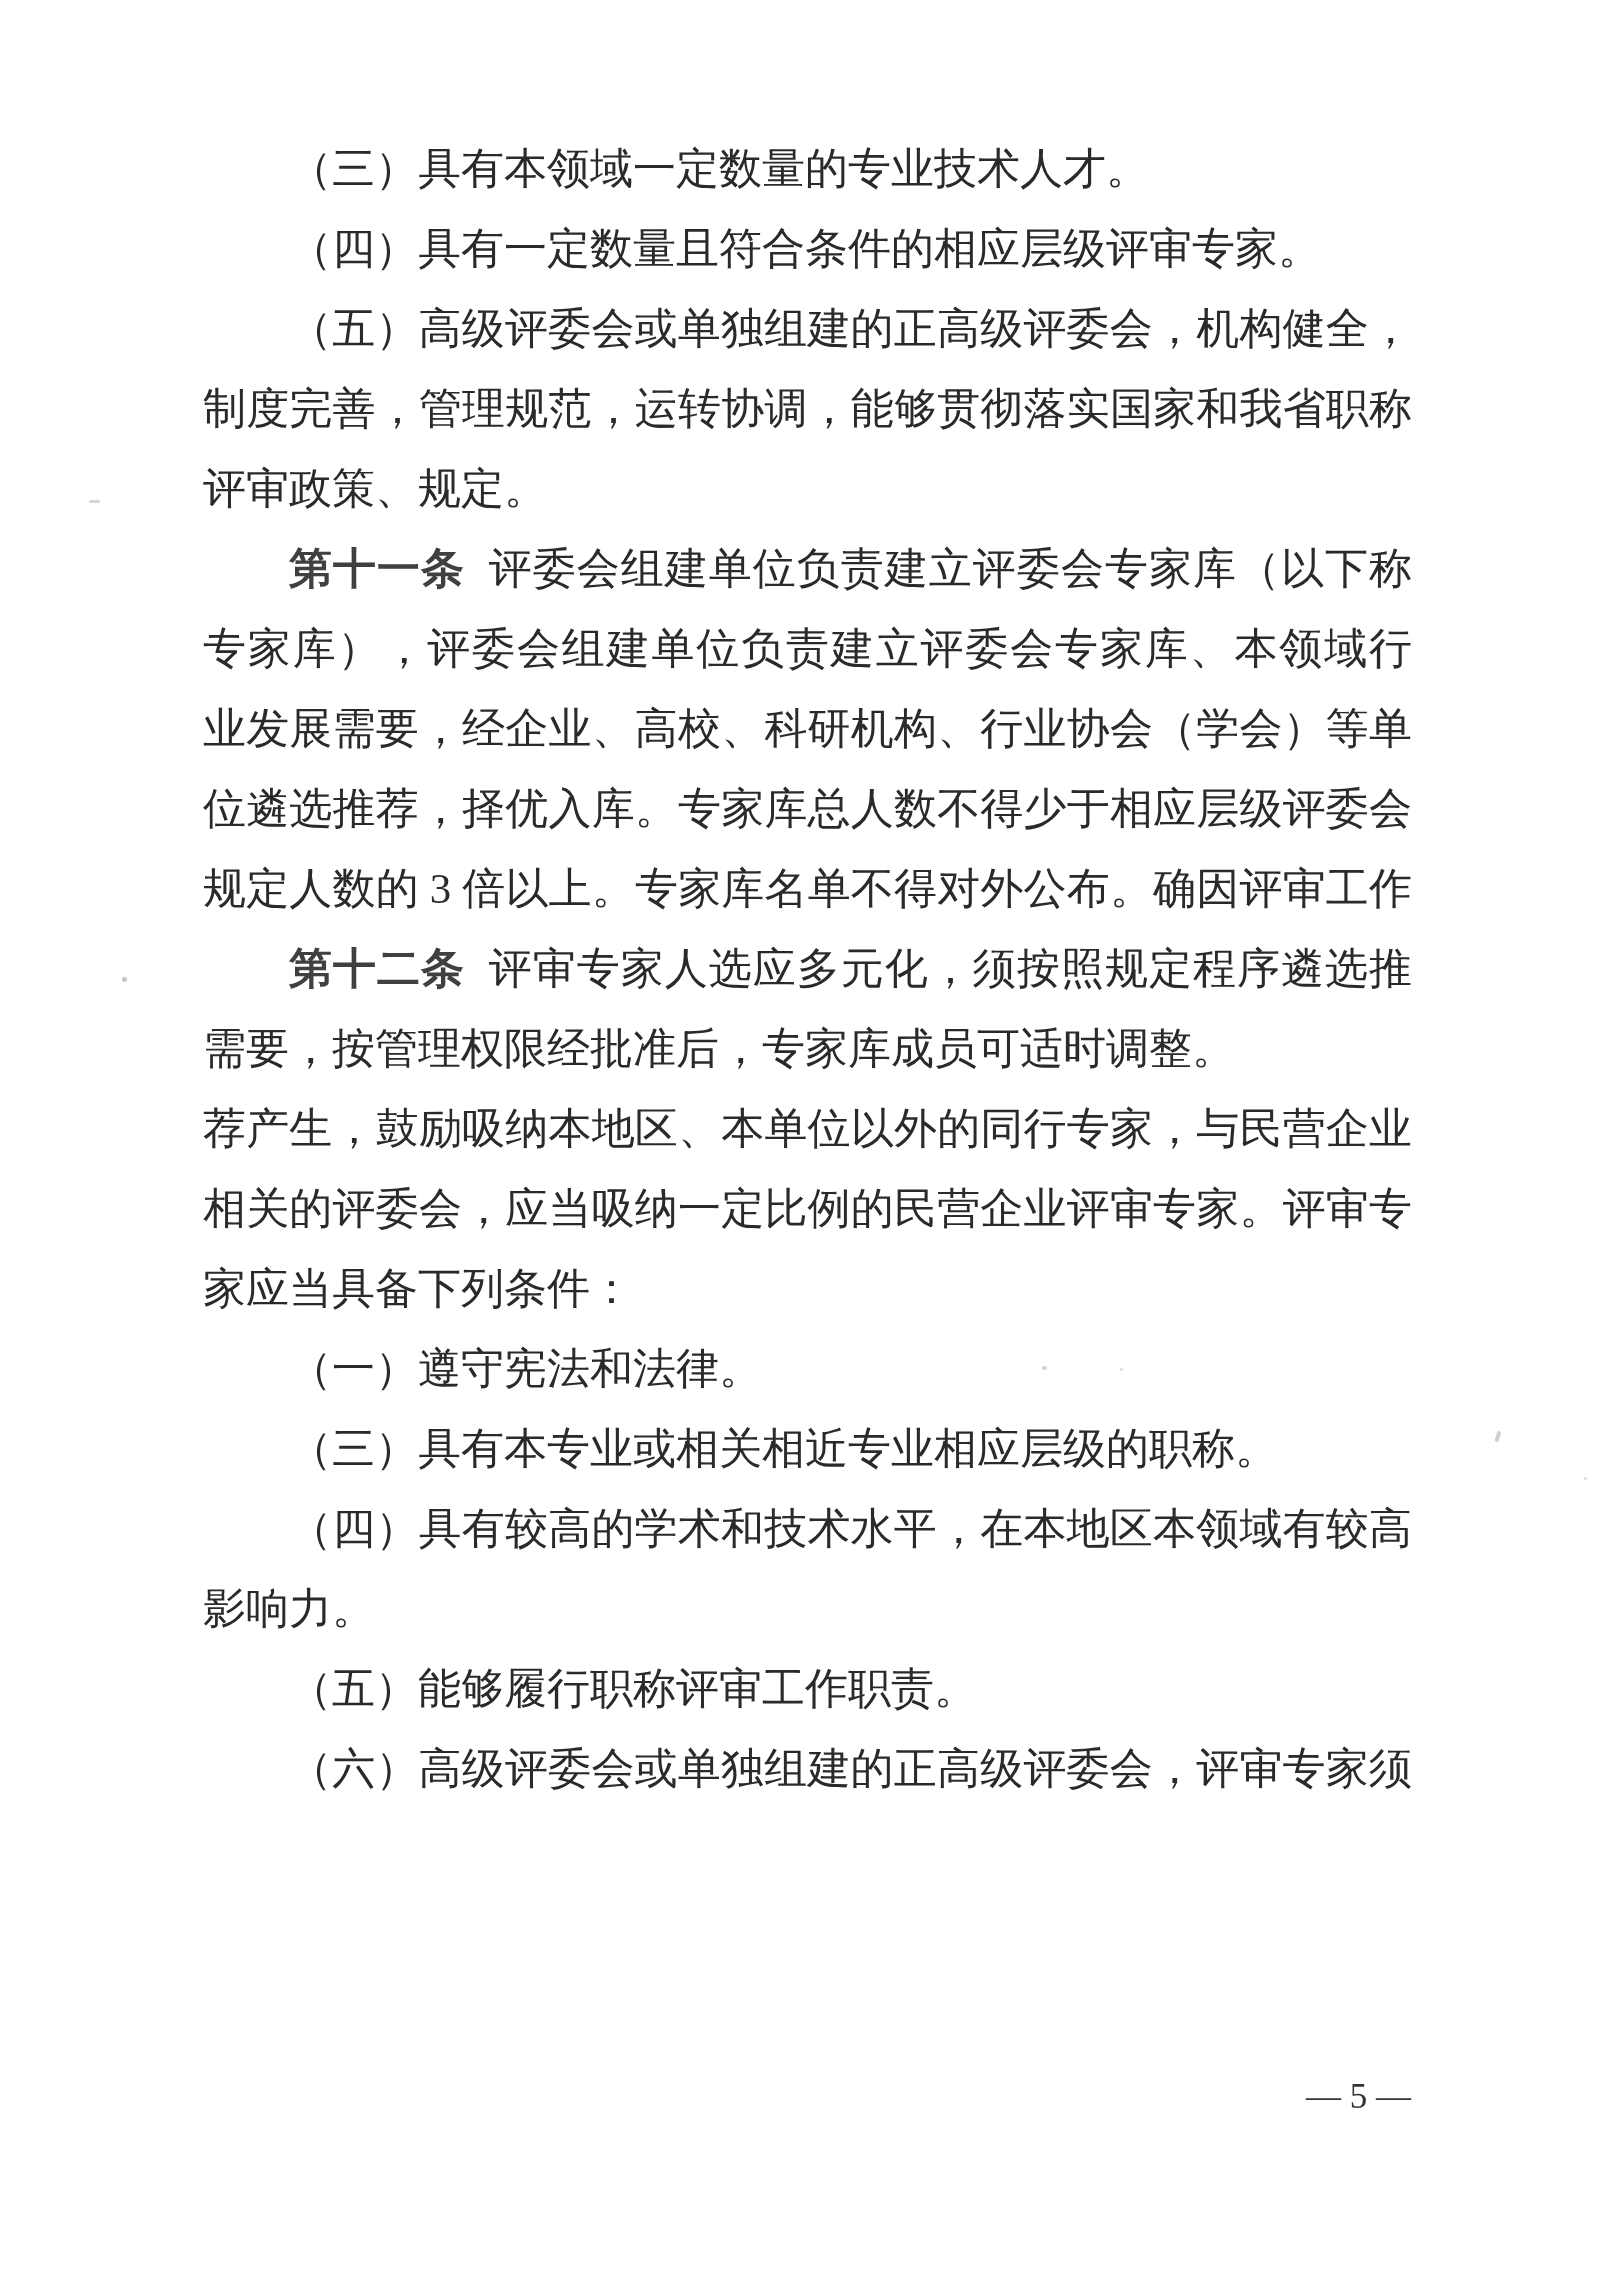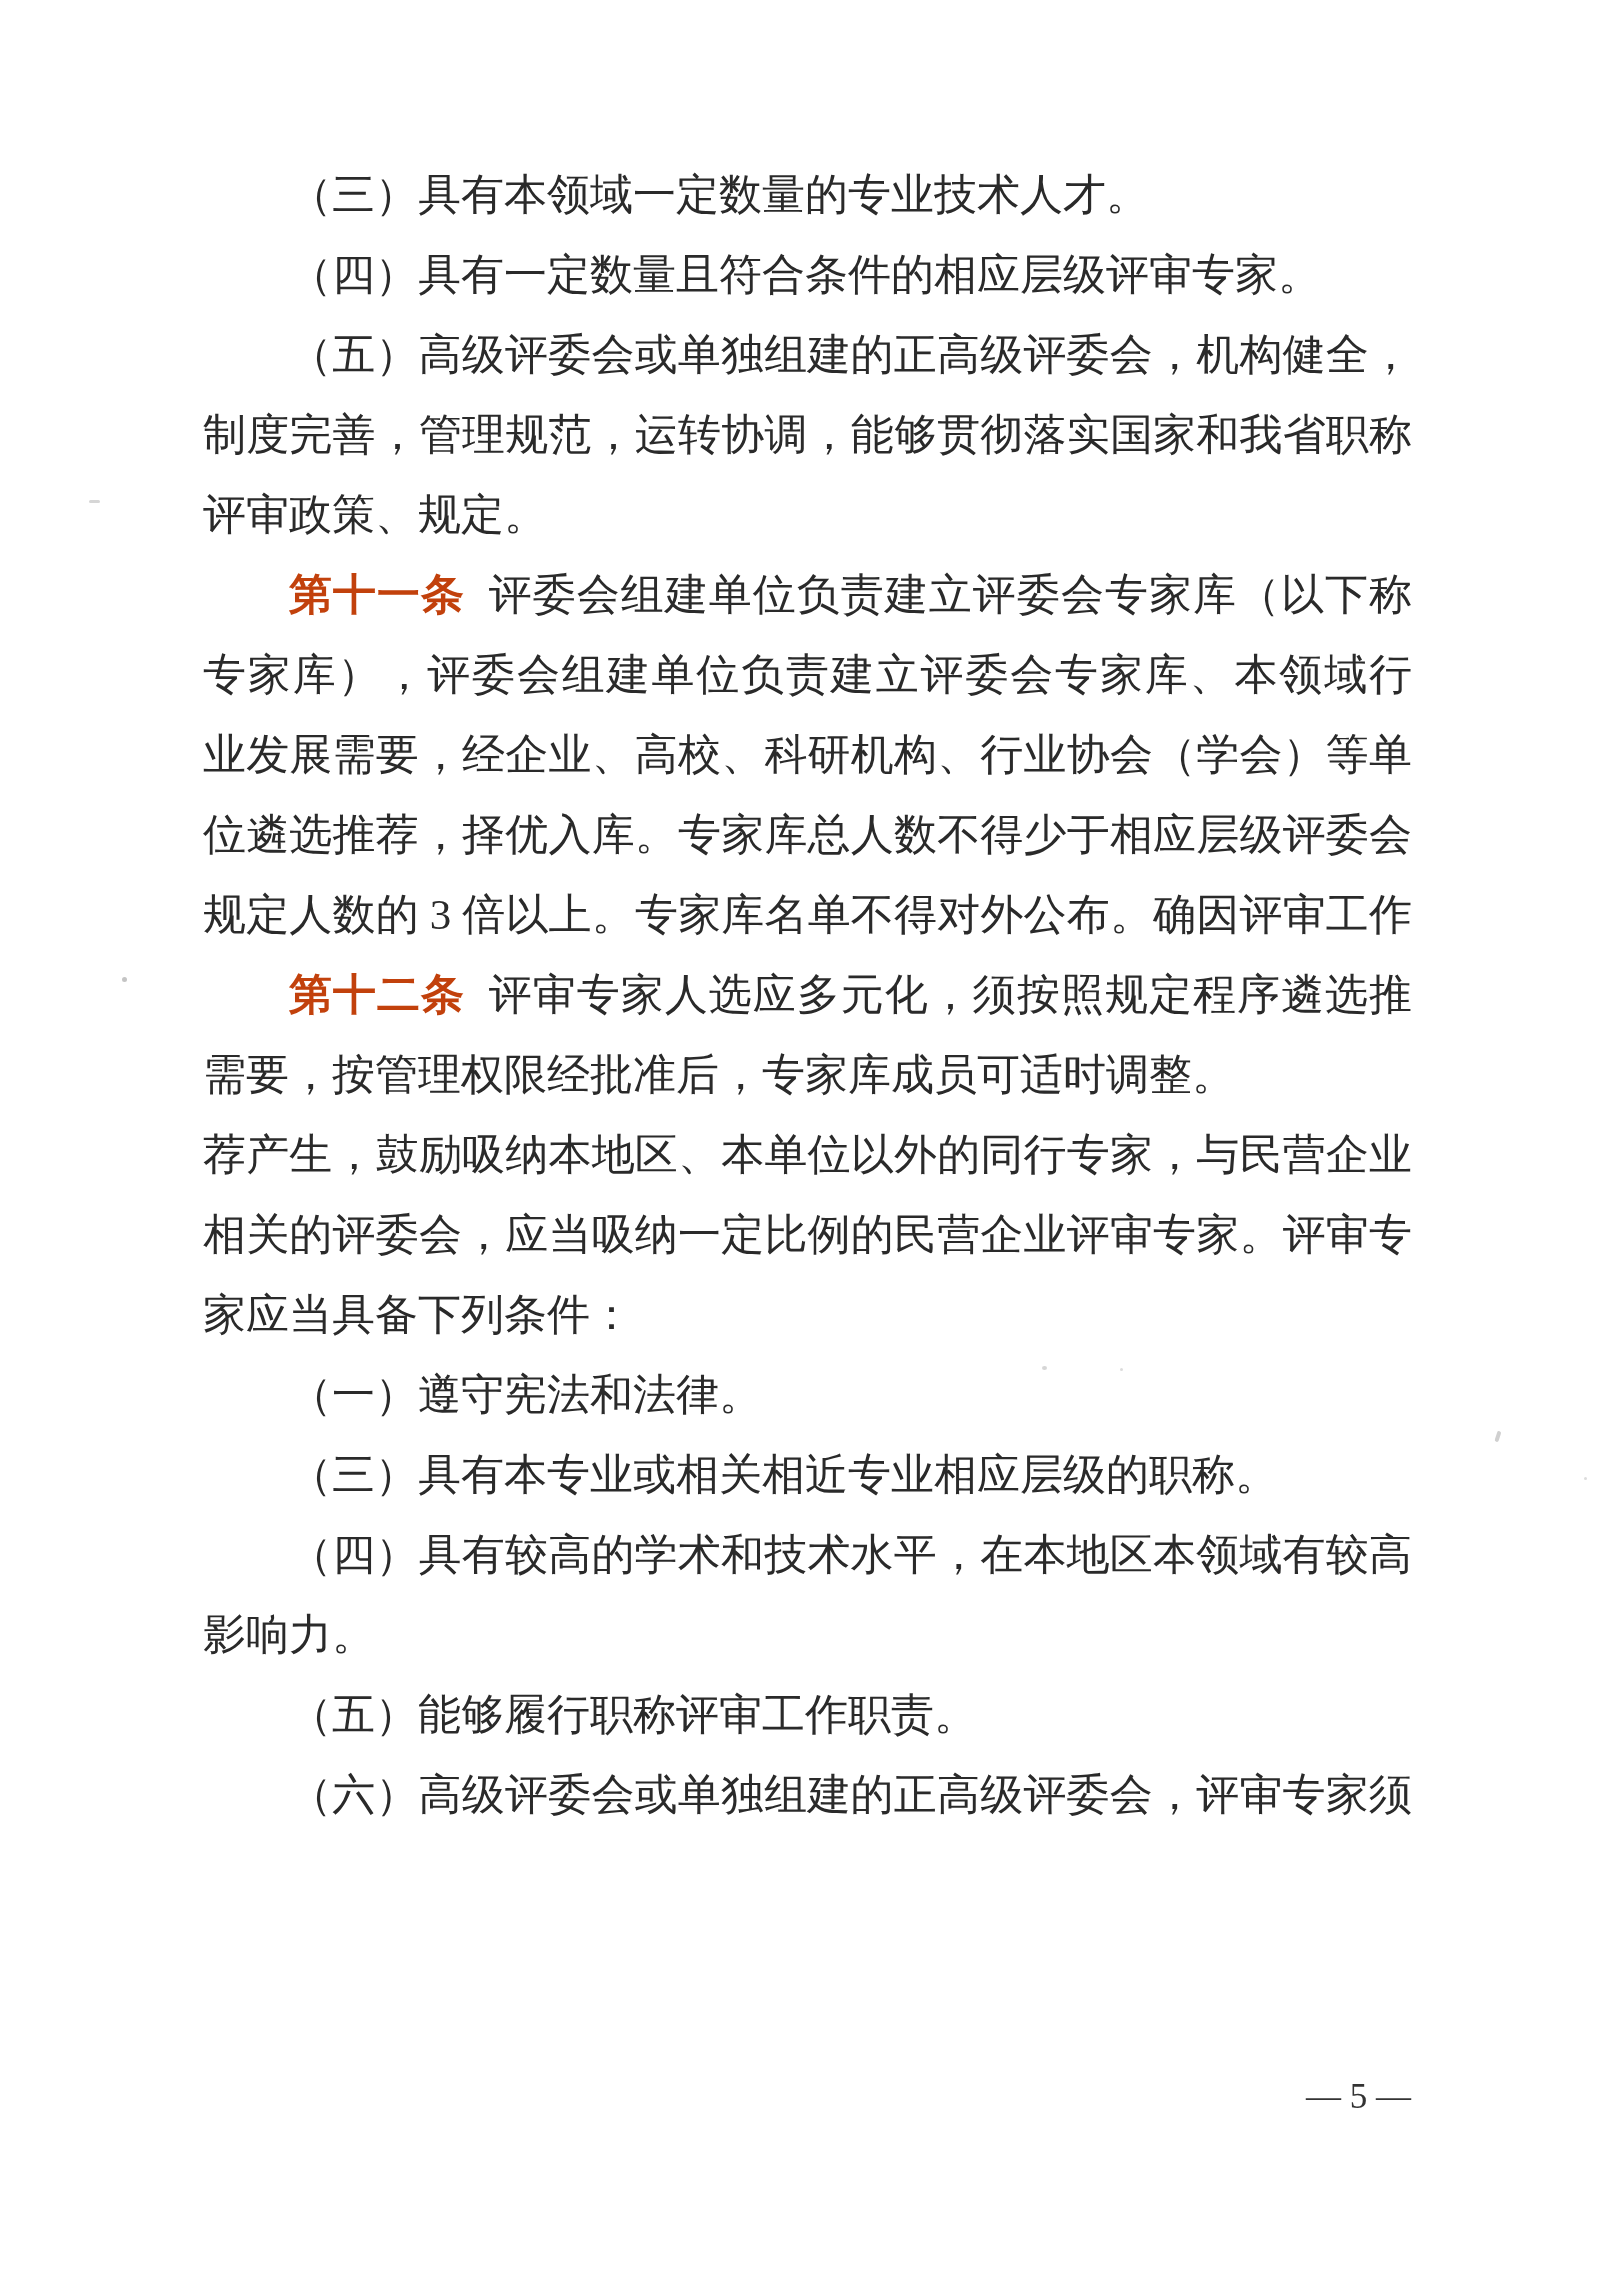--- a/index.html
+++ b/index.html
@@ -15,21 +15,21 @@
     overflow: hidden;
   }
   .scan-page {
     position: absolute;
     inset: 0;
     background: #ffffff;
   }
   .text-block {
     position: absolute;
     left: 203px;
-    top: 155px;
+    top: 129px;
     width: 1209px;
     font-size: 43px;
     color: #2a2a2a;
   }
   .text-line {
     height: 80px;
     line-height: 80px;
     white-space: nowrap;
     letter-spacing: 0;
   }
@@ -37,21 +37,21 @@
     padding-left: 86px;
   }
   .text-line.full {
     white-space: normal;
     text-align: justify;
     text-align-last: justify;
     text-justify: inter-character;
   }
   .article-heading {
     font-weight: 700;
-    color: #c2410c;
+    color: #404040;
     margin-right: 0.55em;
   }
   .page-number {
     position: absolute;
     top: 2074px;
     left: 1267px;
     width: 144px;
     height: 46px;
     line-height: 46px;
     text-align: right;

